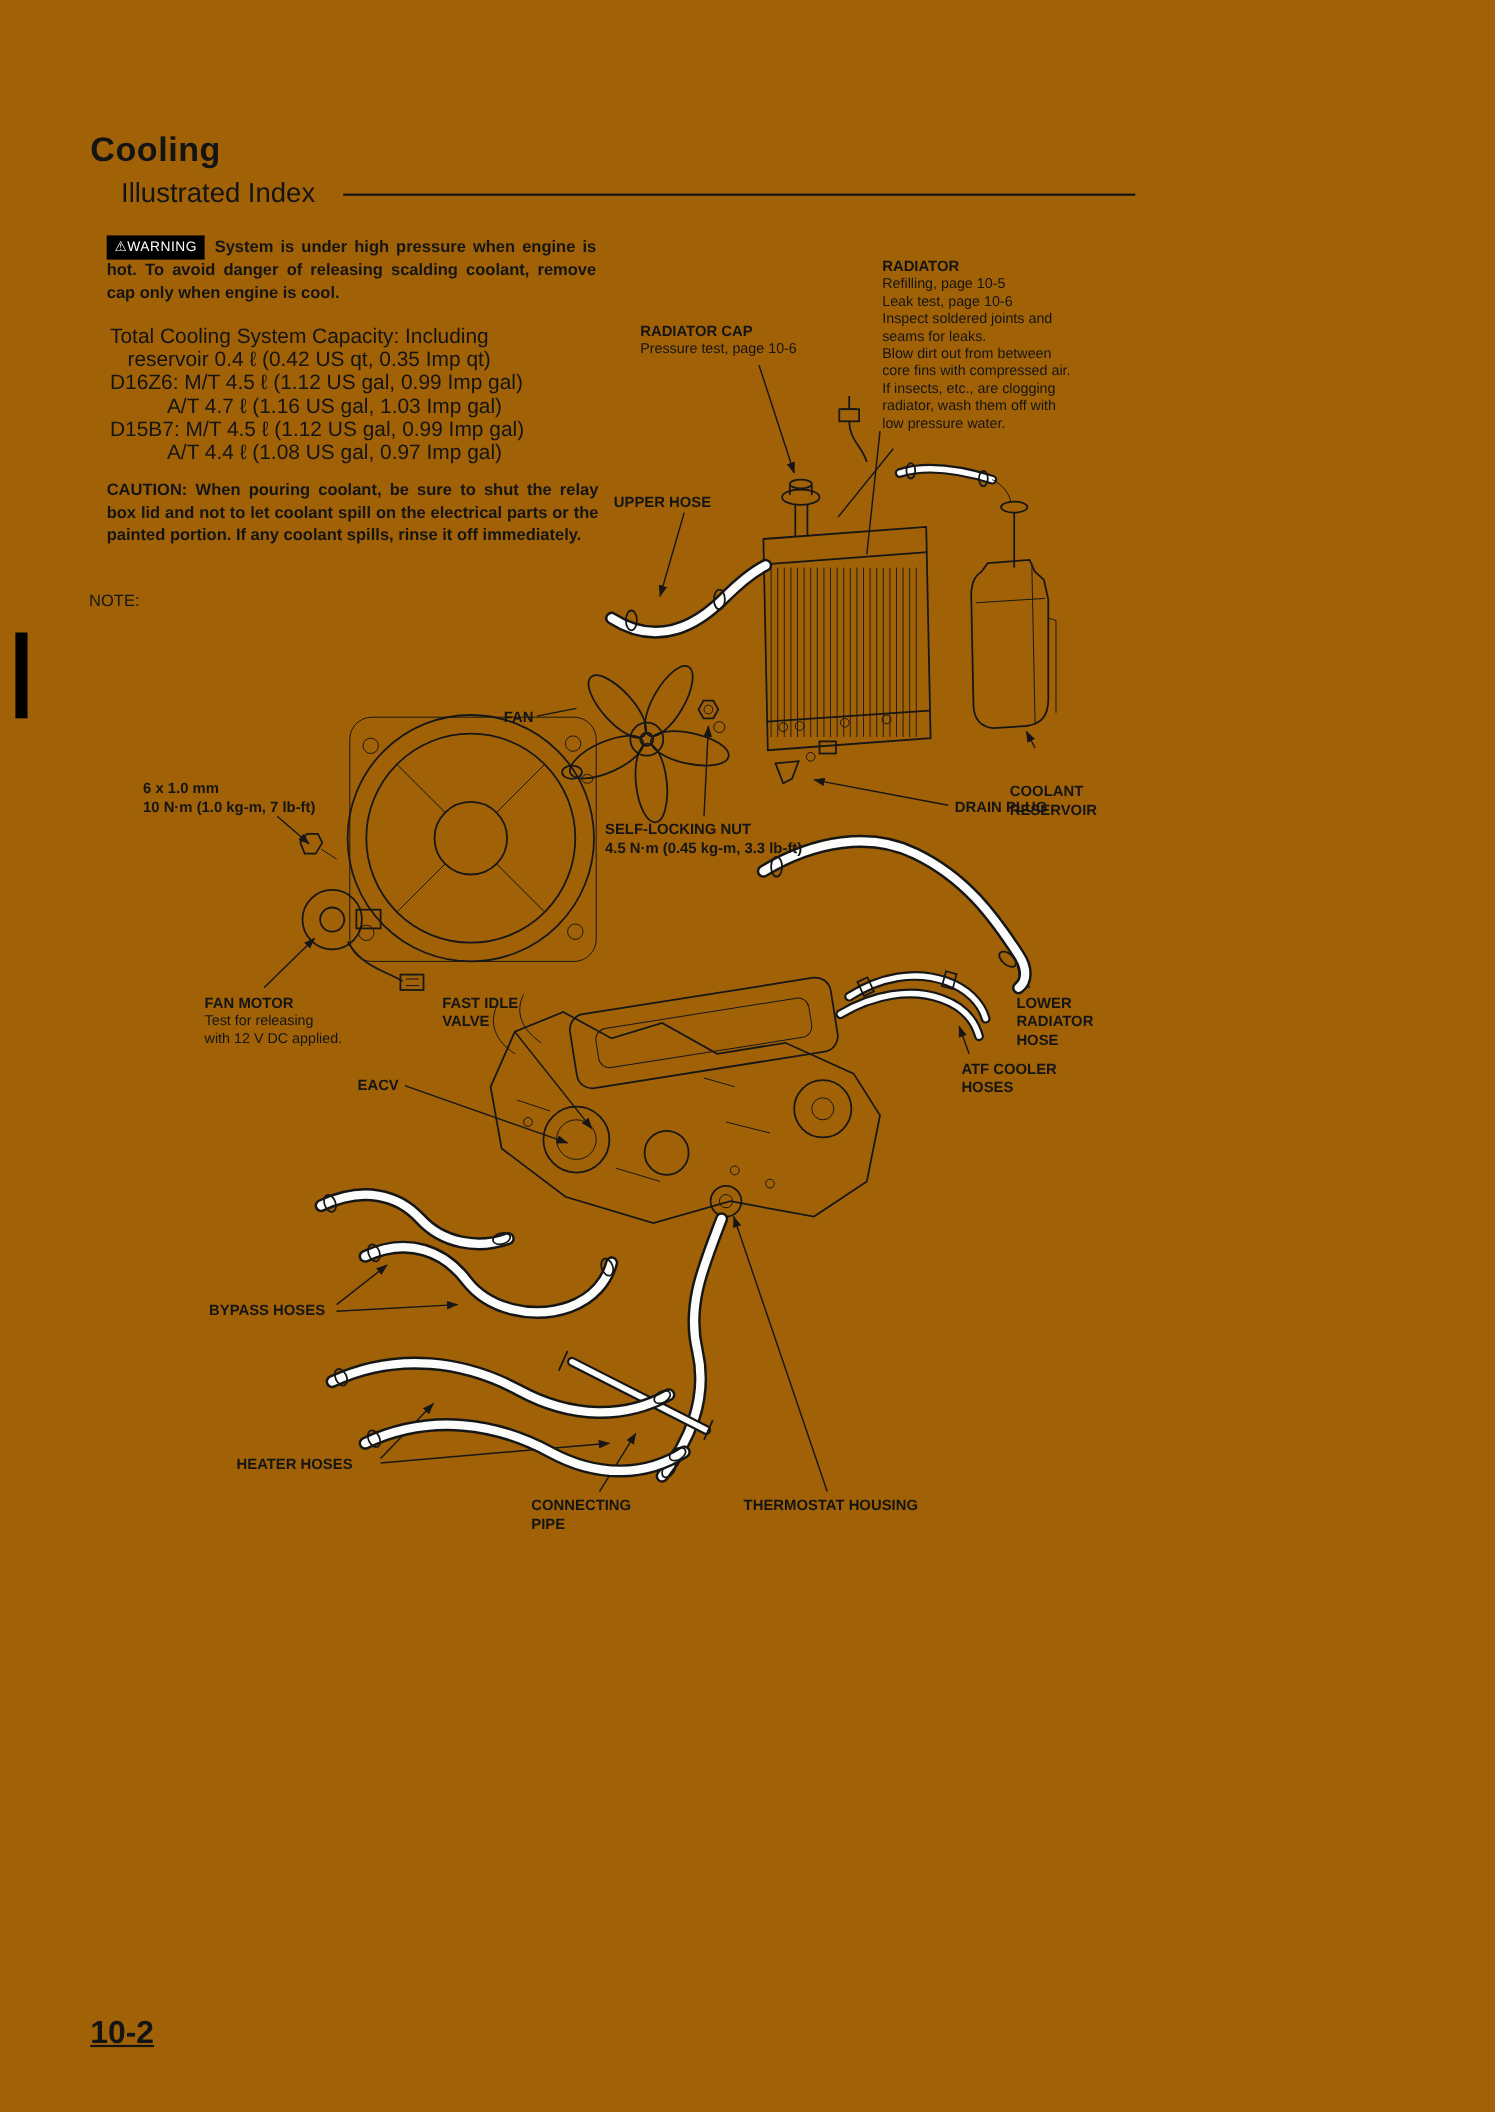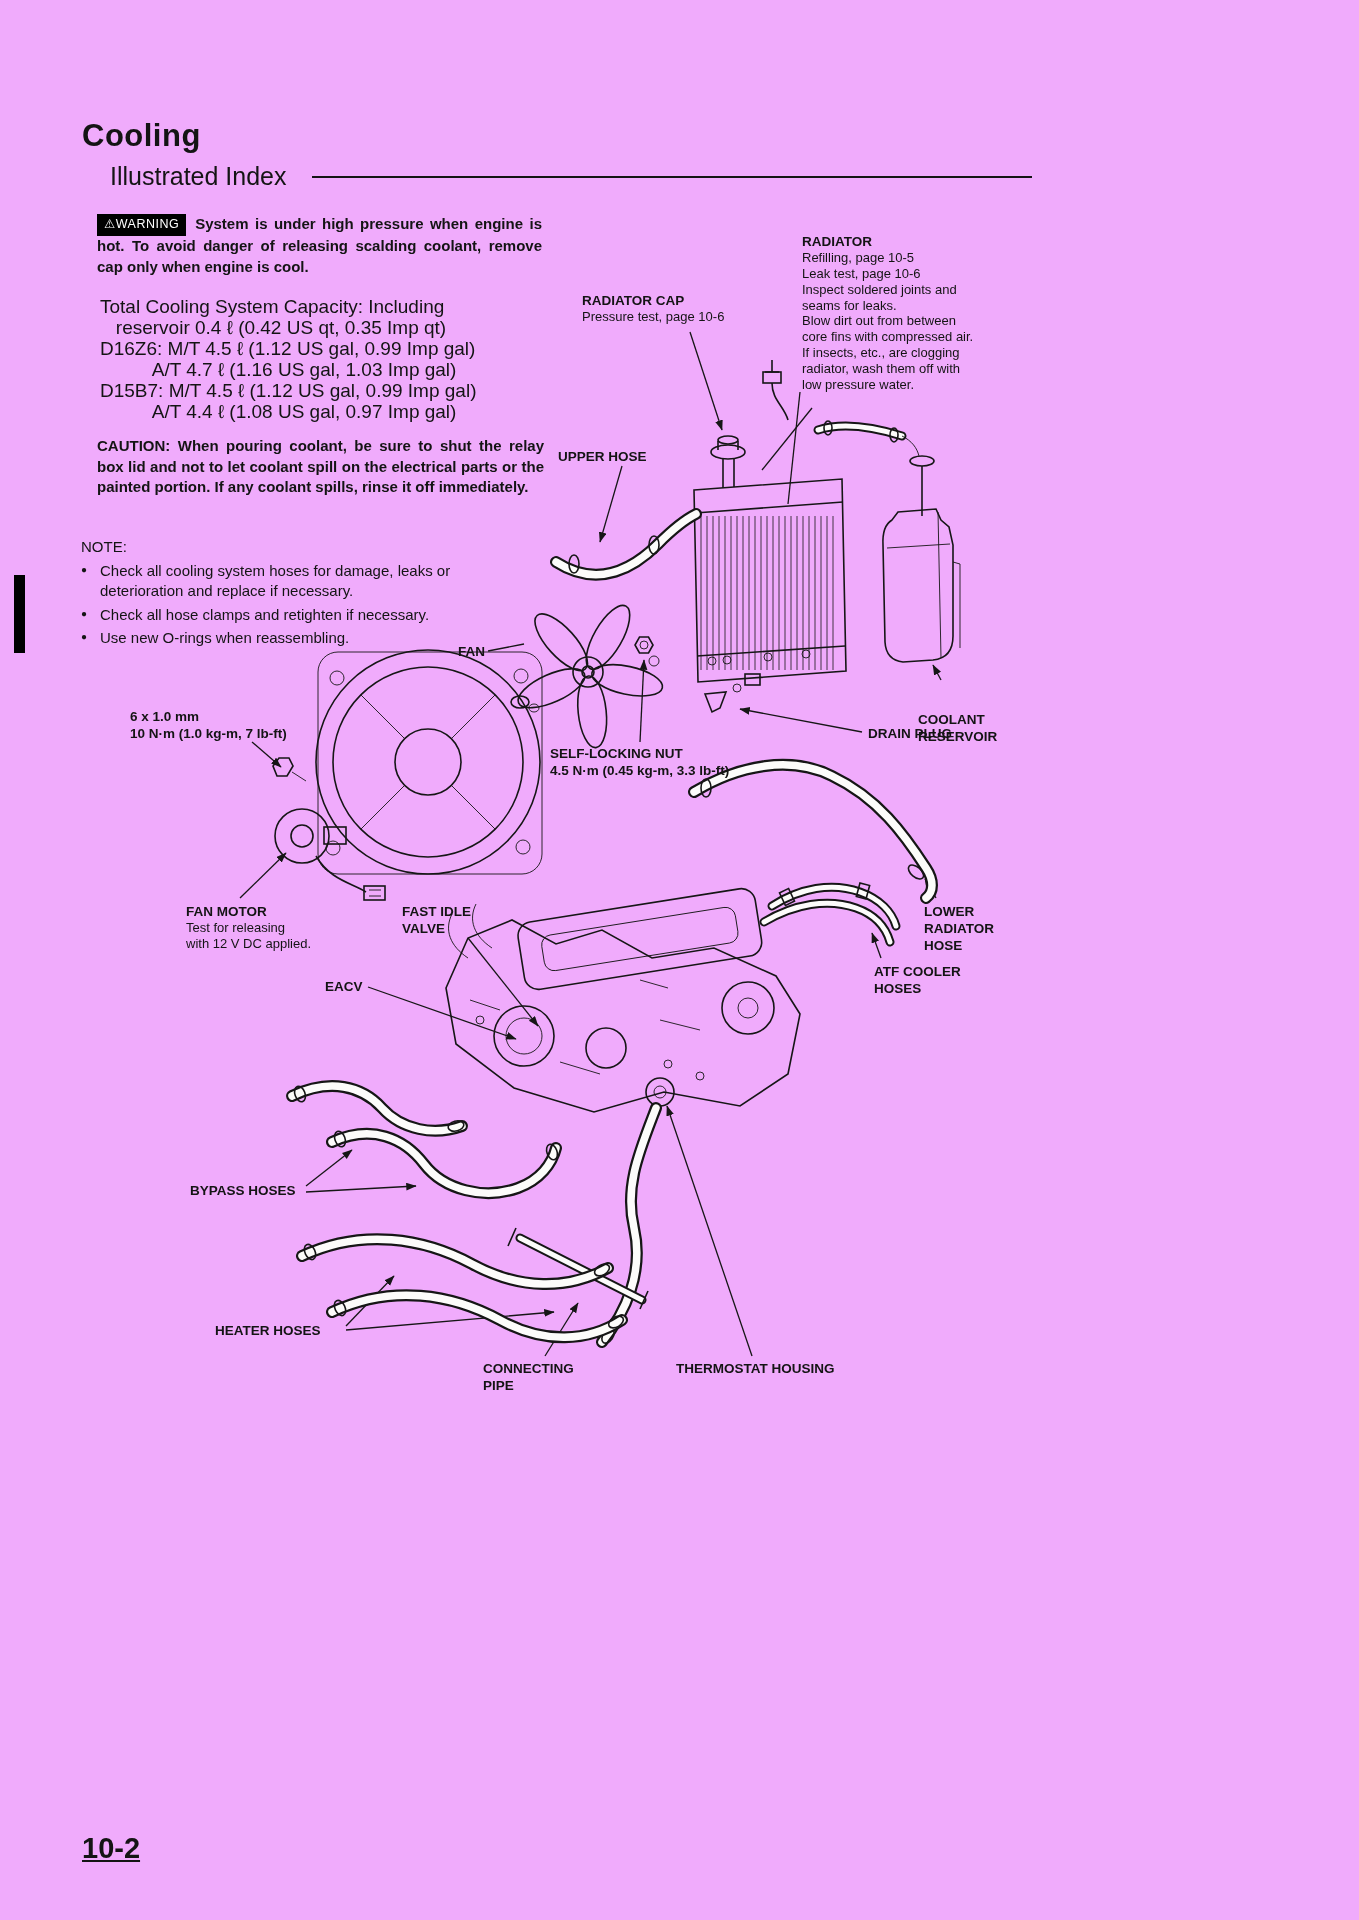--- a/index.html
+++ b/index.html
@@ -1,18 +1,18 @@
 <!DOCTYPE html>
 <html><head>
 <meta charset="utf-8">
 <style>
   html,body { margin:0; padding:0; background:#e8e8e6; }
   .page {
     position:relative; width:1359px; height:1920px; margin:0 auto;
-    background:#f0abfc; color:#141414;
+    background:#a16207; color:#141414;
     font-family:"Liberation Sans", sans-serif; overflow:hidden;
   }
   .abs { position:absolute; }
   .title { font-size:31px; font-weight:bold; letter-spacing:.5px; }
   .subtitle { font-size:25px; font-weight:normal; }
   .rule { border-top:2.5px solid #141414; height:0; }
   .block { margin:0; font-size:15px; line-height:1.38; }
   .warning-badge {
     display:inline-block; background:#000; color:#fff; font-weight:normal;
     font-size:12.5px; padding:2px 7px 3px; margin-right:9px; letter-spacing:.5px;
@@ -62,25 +62,20 @@
     <div class="cap-line">          A/T 4.4 ℓ (1.08 US gal, 0.97 Imp gal)</div>
   </div>
 
   <p class="abs block bold justify" style="left:97px; top:436px; width:447px;">
     <span>CAUTION:</span>
     <span>When pouring coolant, be sure to shut the relay box lid and not to let coolant spill on the electrical parts or the painted portion. If any coolant spills, rinse it off immediately.</span>
   </p>
 
   <div class="abs" style="left:81px; top:538px;">
     <div class="note-label">NOTE:</div>
-    <ul class="note">
-      <li>Check all cooling system hoses for damage, leaks or deterioration and replace if necessary.</li>
-      <li>Check all hose clamps and retighten if necessary.</li>
-      <li>Use new O-rings when reassembling.</li>
-    </ul>
   </div>
 
   <svg class="diagram" width="1359" height="1920" viewBox="0 0 1359 1920" aria-hidden="true">
     <defs>
       <marker id="arr" markerWidth="9" markerHeight="8" refX="7.5" refY="3" orient="auto">
         <path d="M0,0 L8,3 L0,6 Z" fill="#161616"></path>
       </marker>
     </defs>
 
     <g>

